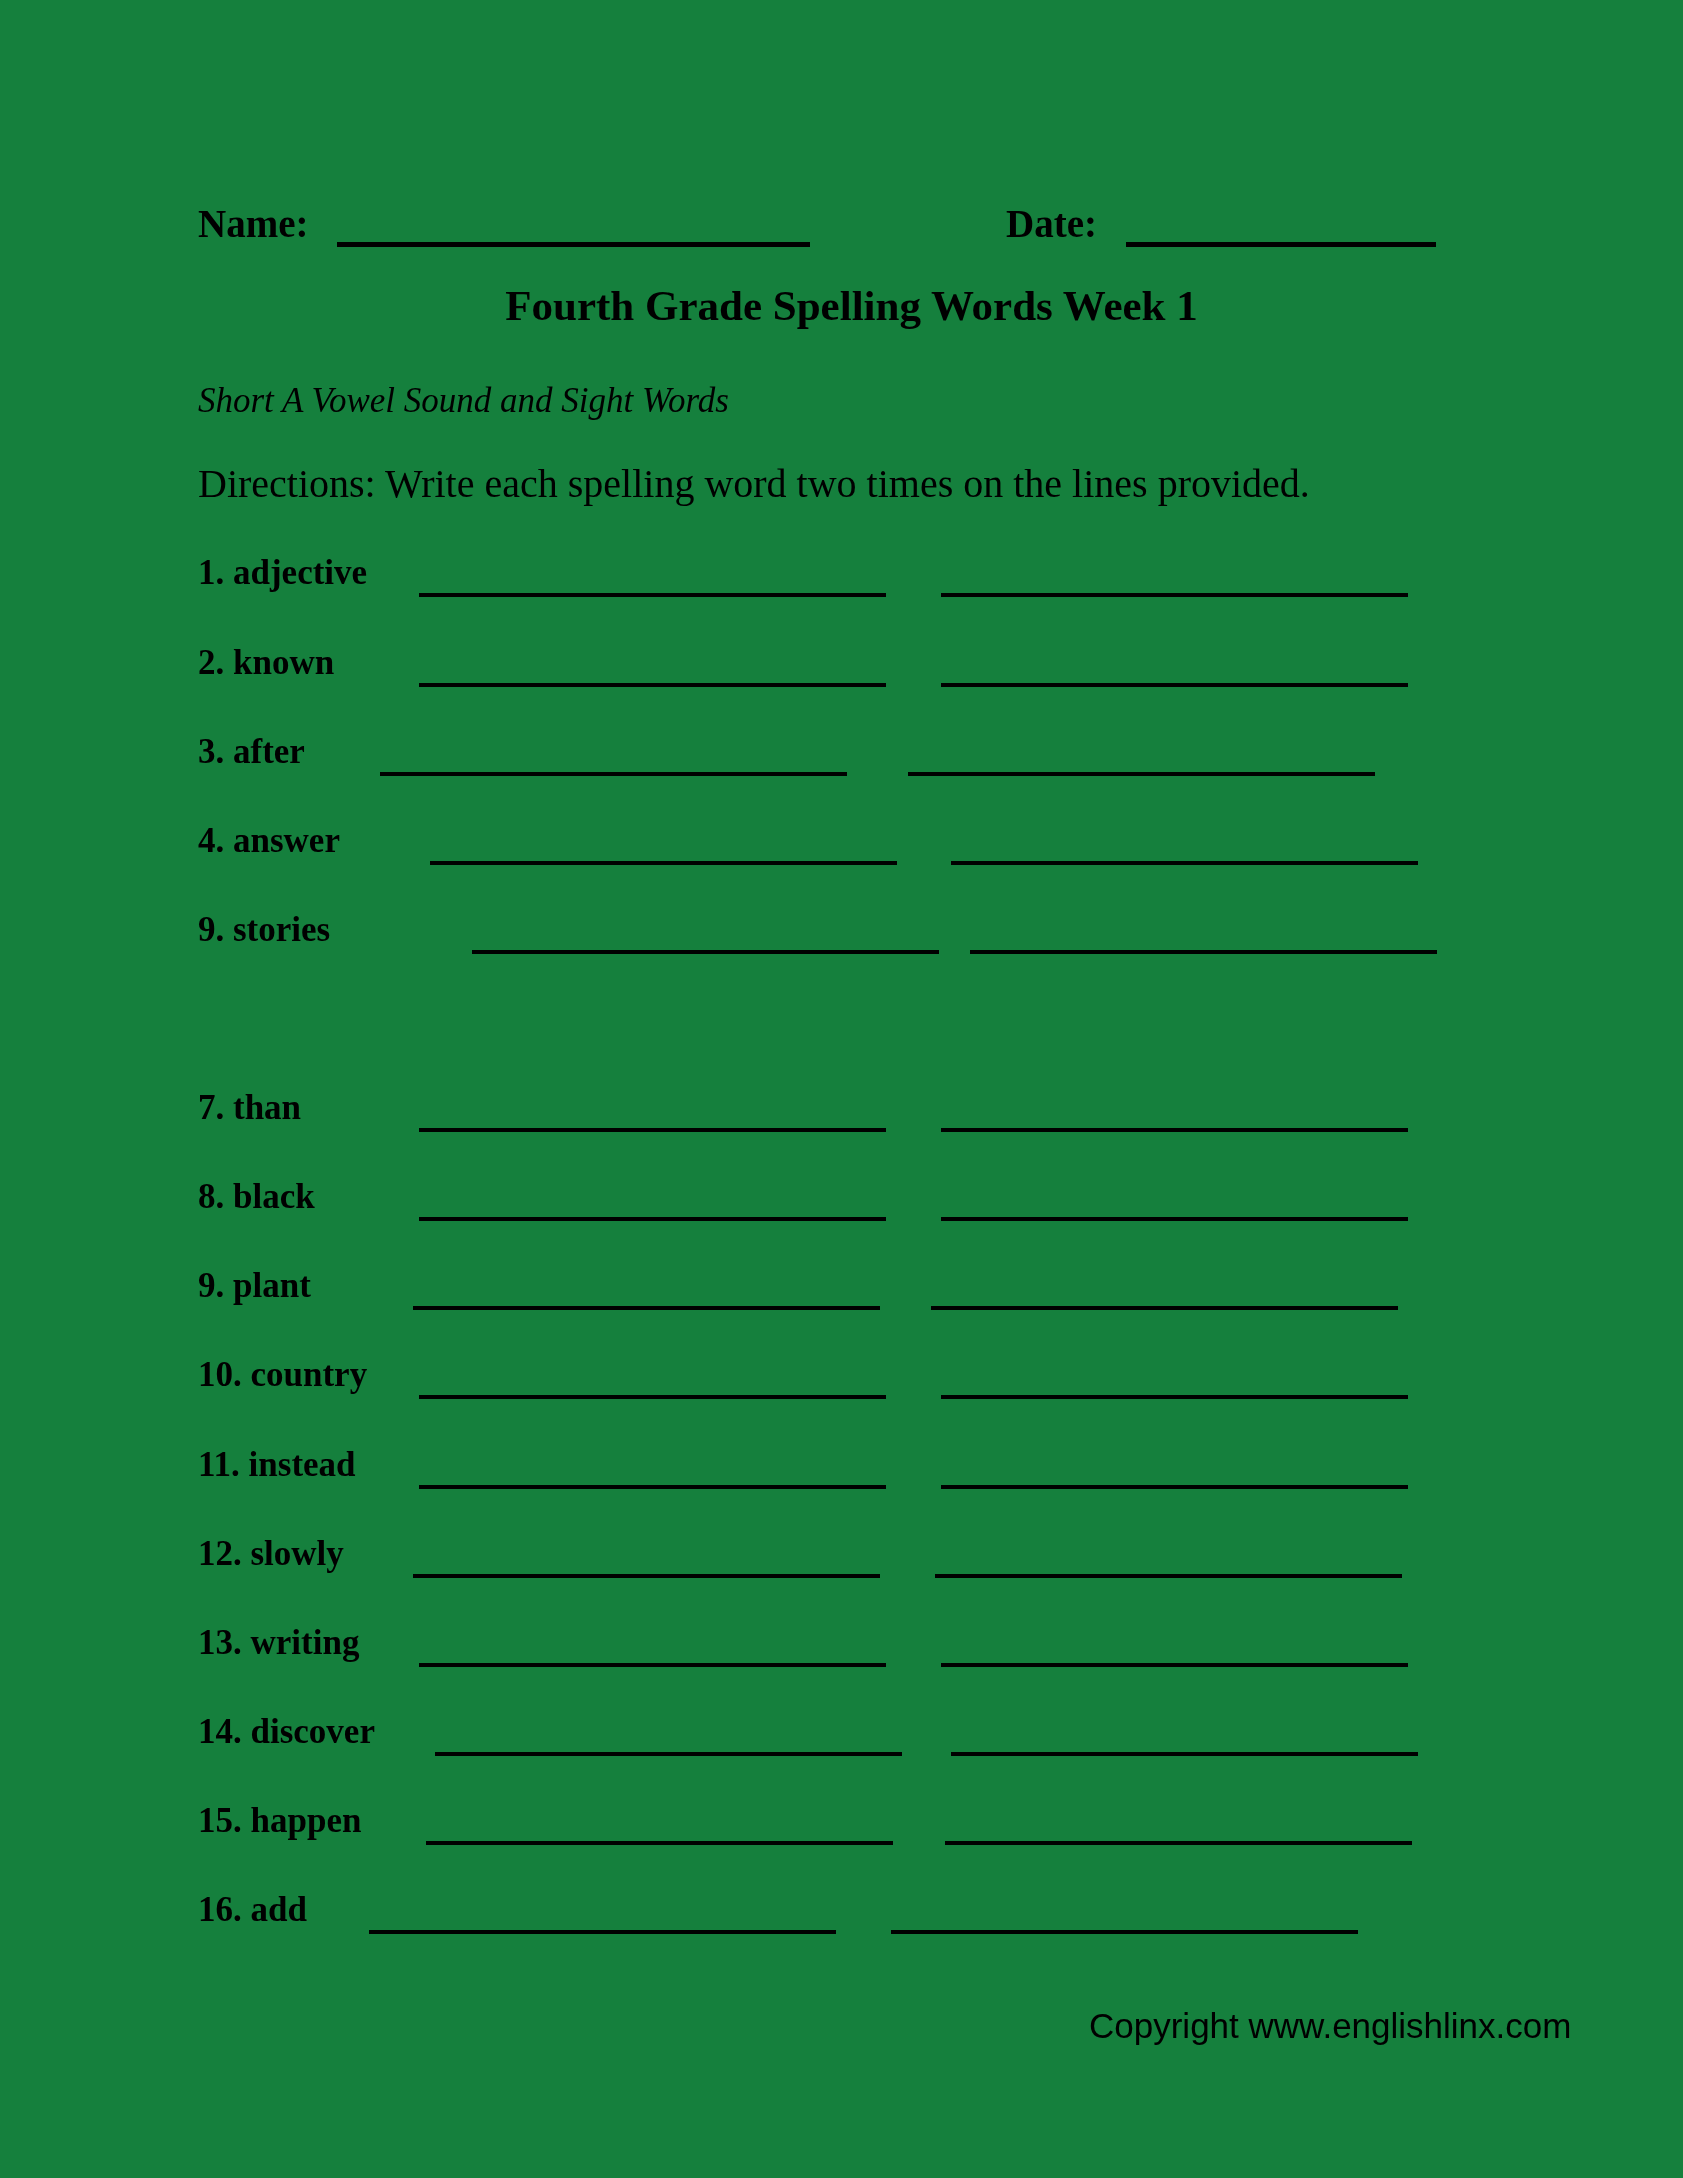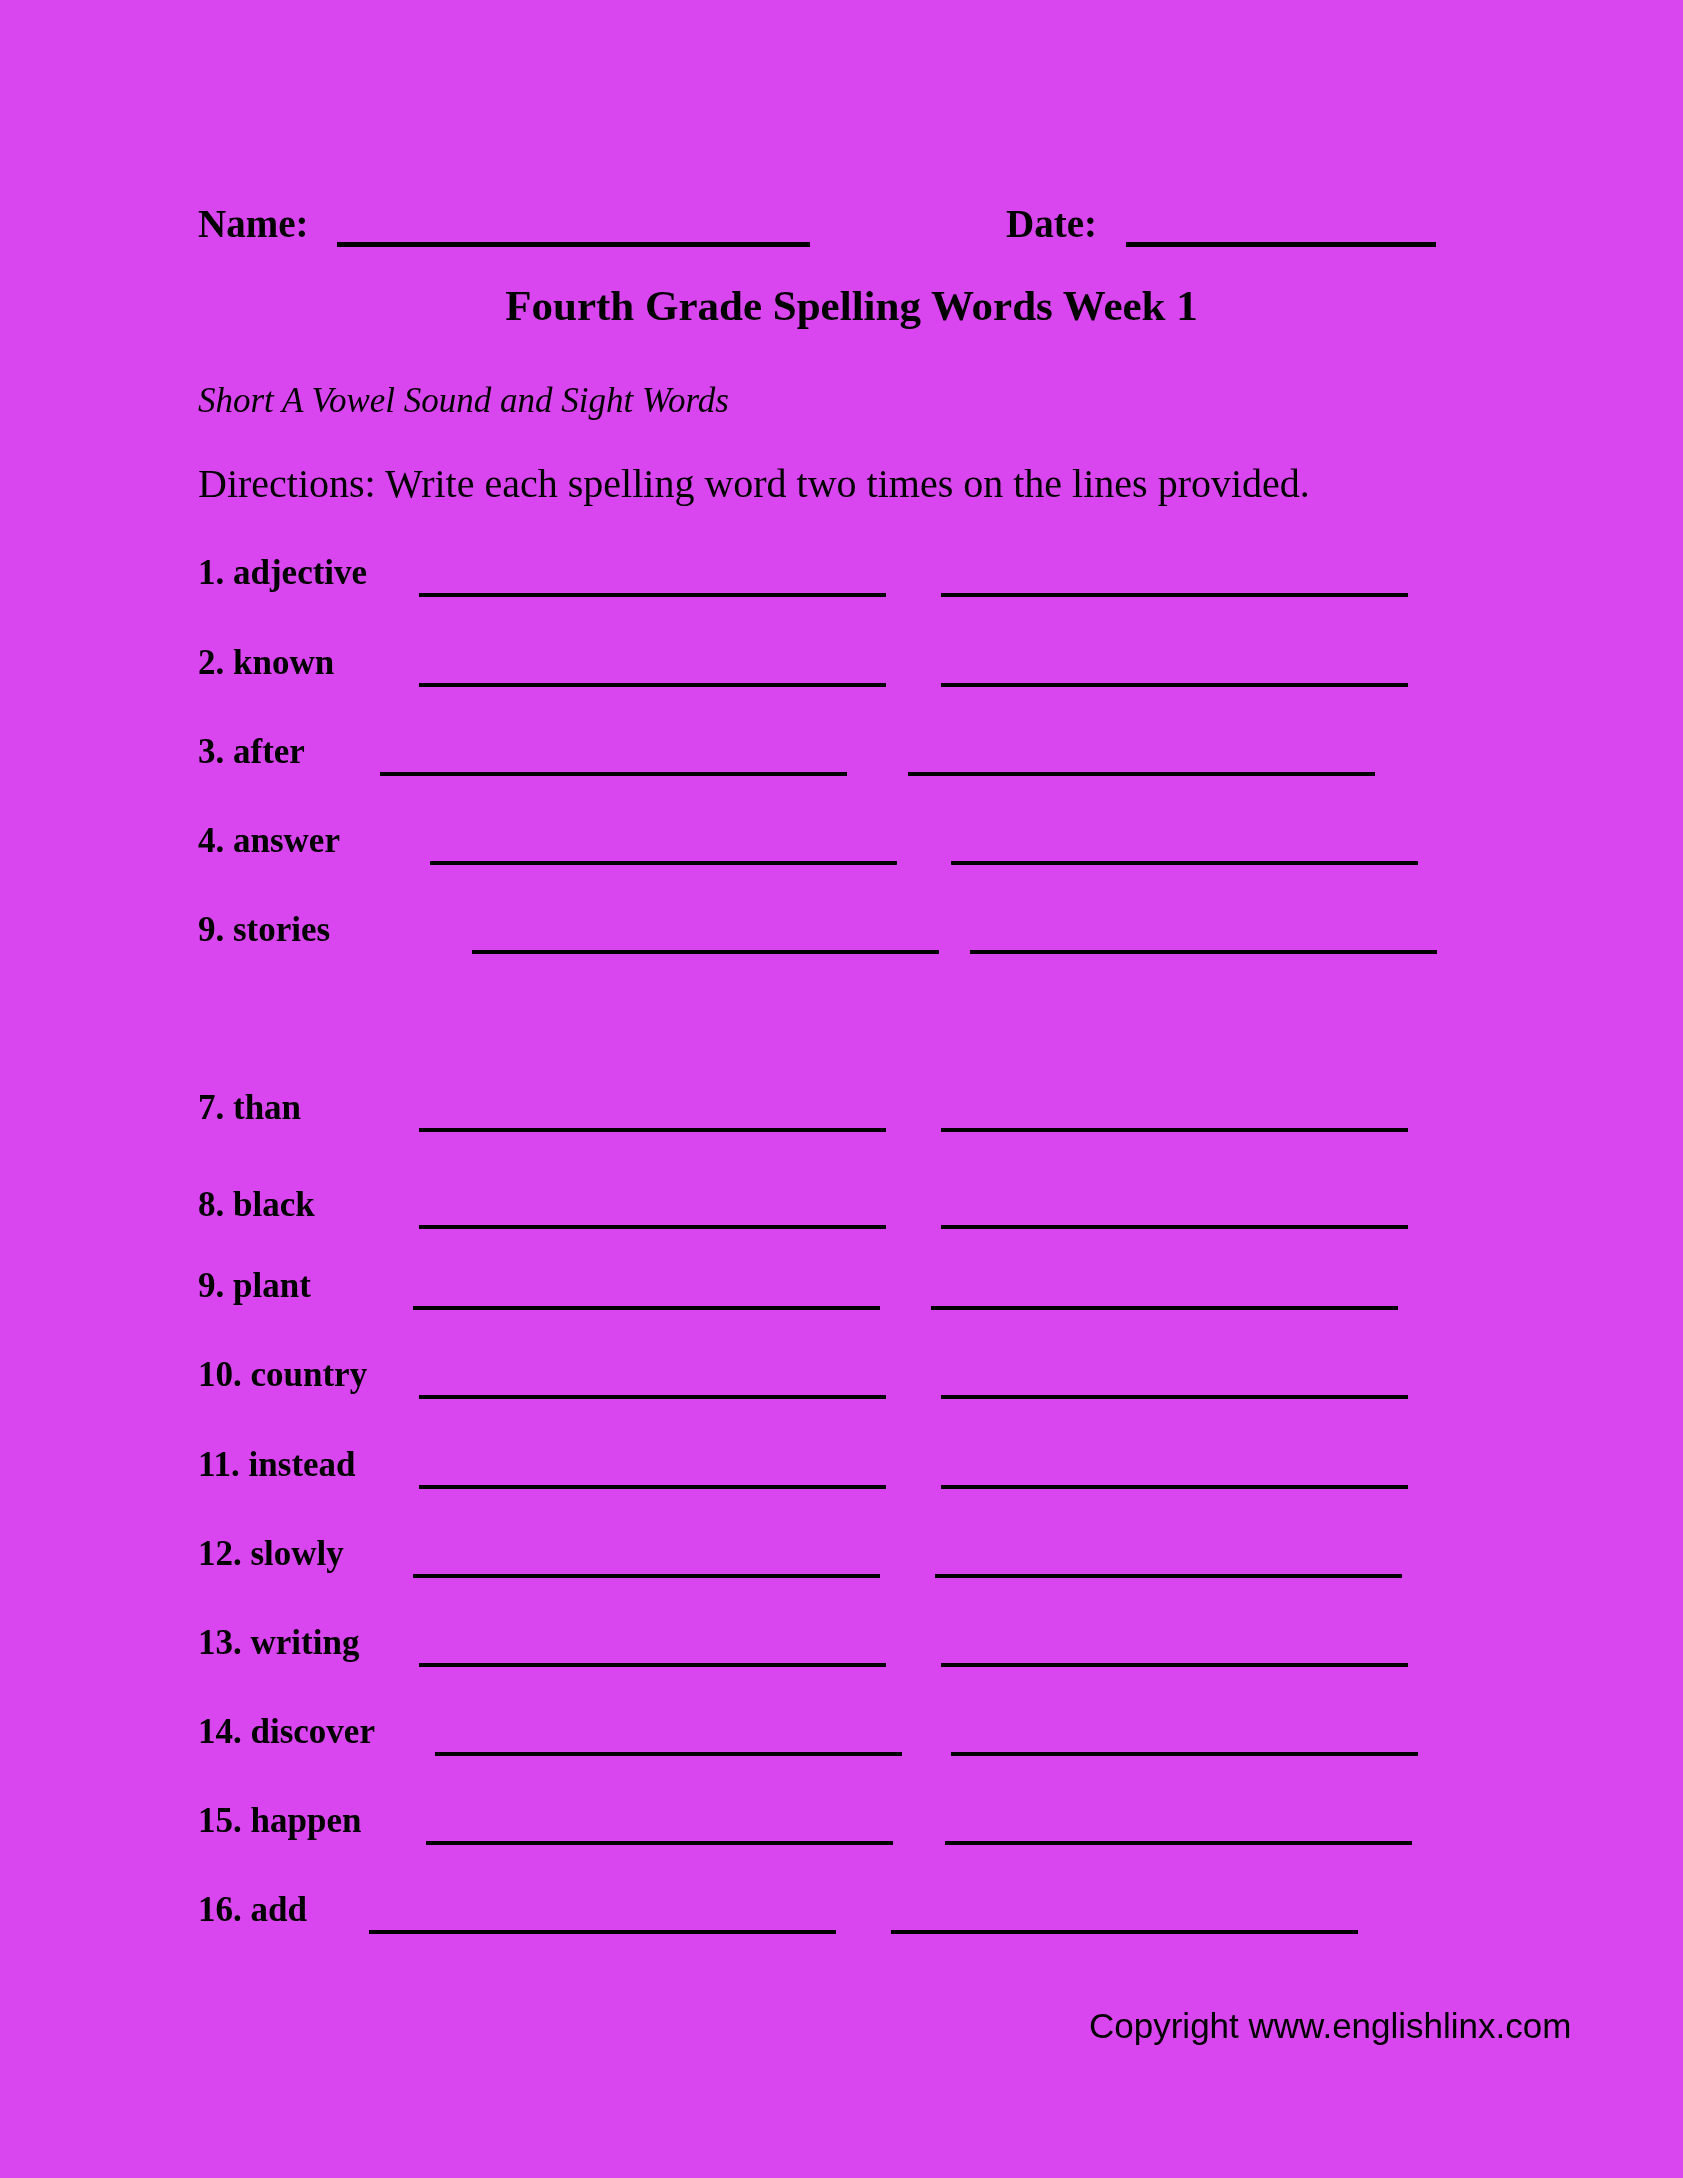--- a/index.html
+++ b/index.html
@@ -4,21 +4,21 @@
 <style>
   html, body {
     margin: 0;
     padding: 0;
     background: #ffffff;
   }
   .page {
     position: relative;
     width: 1683px;
     height: 2178px;
-    background: #d946ef;
+    background: #15803d;
     color: #000000;
     font-family: "Liberation Serif", serif;
     overflow: hidden;
   }
 
   
   .h-label {
     position: absolute;
     top: 201px;
     font-size: 39px;
@@ -154,21 +154,21 @@
       <div class="row row-5" style="top: 904px;">
         <span class="word-label">9. stories</span>
         <span class="blank b1"></span>
         <span class="blank b2"></span>
       </div>
       <div class="row row-7" style="top: 1082px;">
         <span class="word-label">7. than</span>
         <span class="blank b1"></span>
         <span class="blank b2"></span>
       </div>
-      <div class="row row-8" style="top: 1171px; margin-top: 8px;">
+      <div class="row row-8" style="top: 1171px;">
         <span class="word-label">8. black</span>
         <span class="blank b1"></span>
         <span class="blank b2"></span>
       </div>
       <div class="row row-9" style="top: 1260px;">
         <span class="word-label">9. plant</span>
         <span class="blank b1"></span>
         <span class="blank b2"></span>
       </div>
       <div class="row row-10" style="top: 1349px;">

